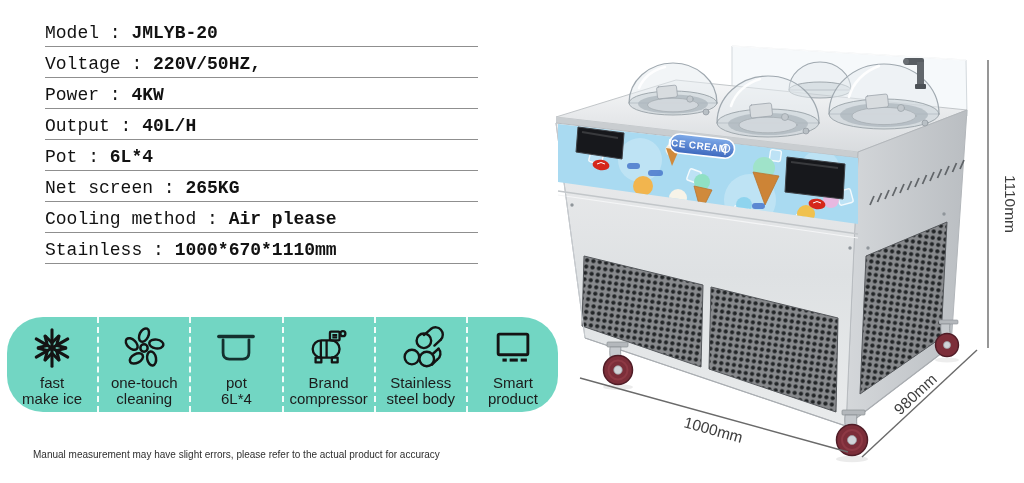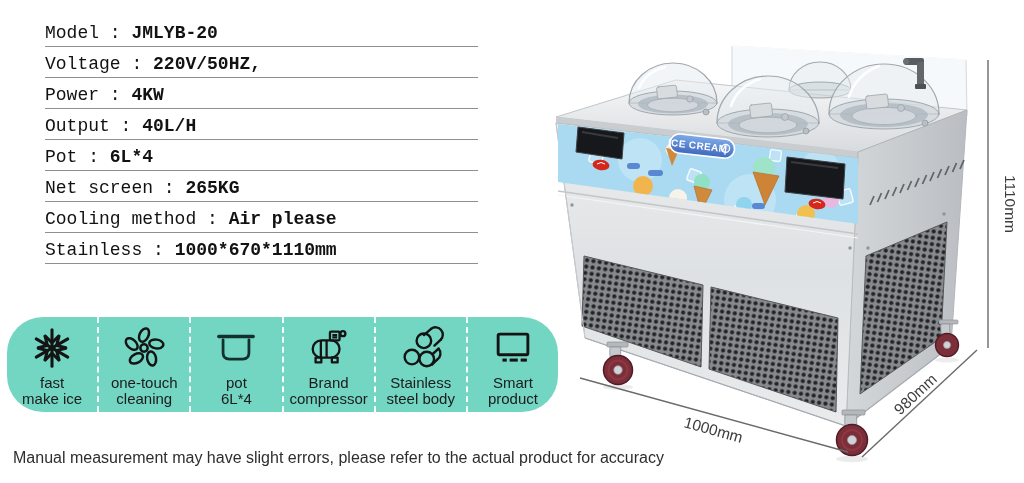--- a/index.html
+++ b/index.html
@@ -23,21 +23,21 @@
   }
   .feature-cell{
     flex:1 1 0;display:flex;flex-direction:column;align-items:center;
     padding-top:6px;box-sizing:border-box;
   }
   .feature-cell + .feature-cell{border-left:2px dashed rgba(255,255,255,0.92);}
   .feature-icon{height:50px;display:flex;align-items:center;justify-content:center;}
   .feature-label{margin-top:2px;text-align:center;font-size:15px;line-height:15.5px;color:#1b1b1b;}
   .feature-label span{display:block;}
   
-  .disclaimer{position:absolute;left:13px;top:449px;font-size:16px;color:#2e2e2e;}
+  .disclaimer{position:absolute;left:33px;top:449px;font-size:10px;color:#2e2e2e;}
   
   .machine-svg{position:absolute;left:0;top:0;}
   .dim-label{font-family:"Liberation Sans","DejaVu Sans",sans-serif;font-size:15.5px;fill:#3e3e3e;}
   .pill-text{font-family:"Liberation Sans",sans-serif;font-size:10px;font-weight:bold;fill:#ffffff;letter-spacing:.4px;}
 </style>
 </head>
 <body>
 
 <svg class="machine-svg" width="1024" height="483" viewBox="0 0 1024 483" xmlns="http://www.w3.org/2000/svg">
   <defs>

